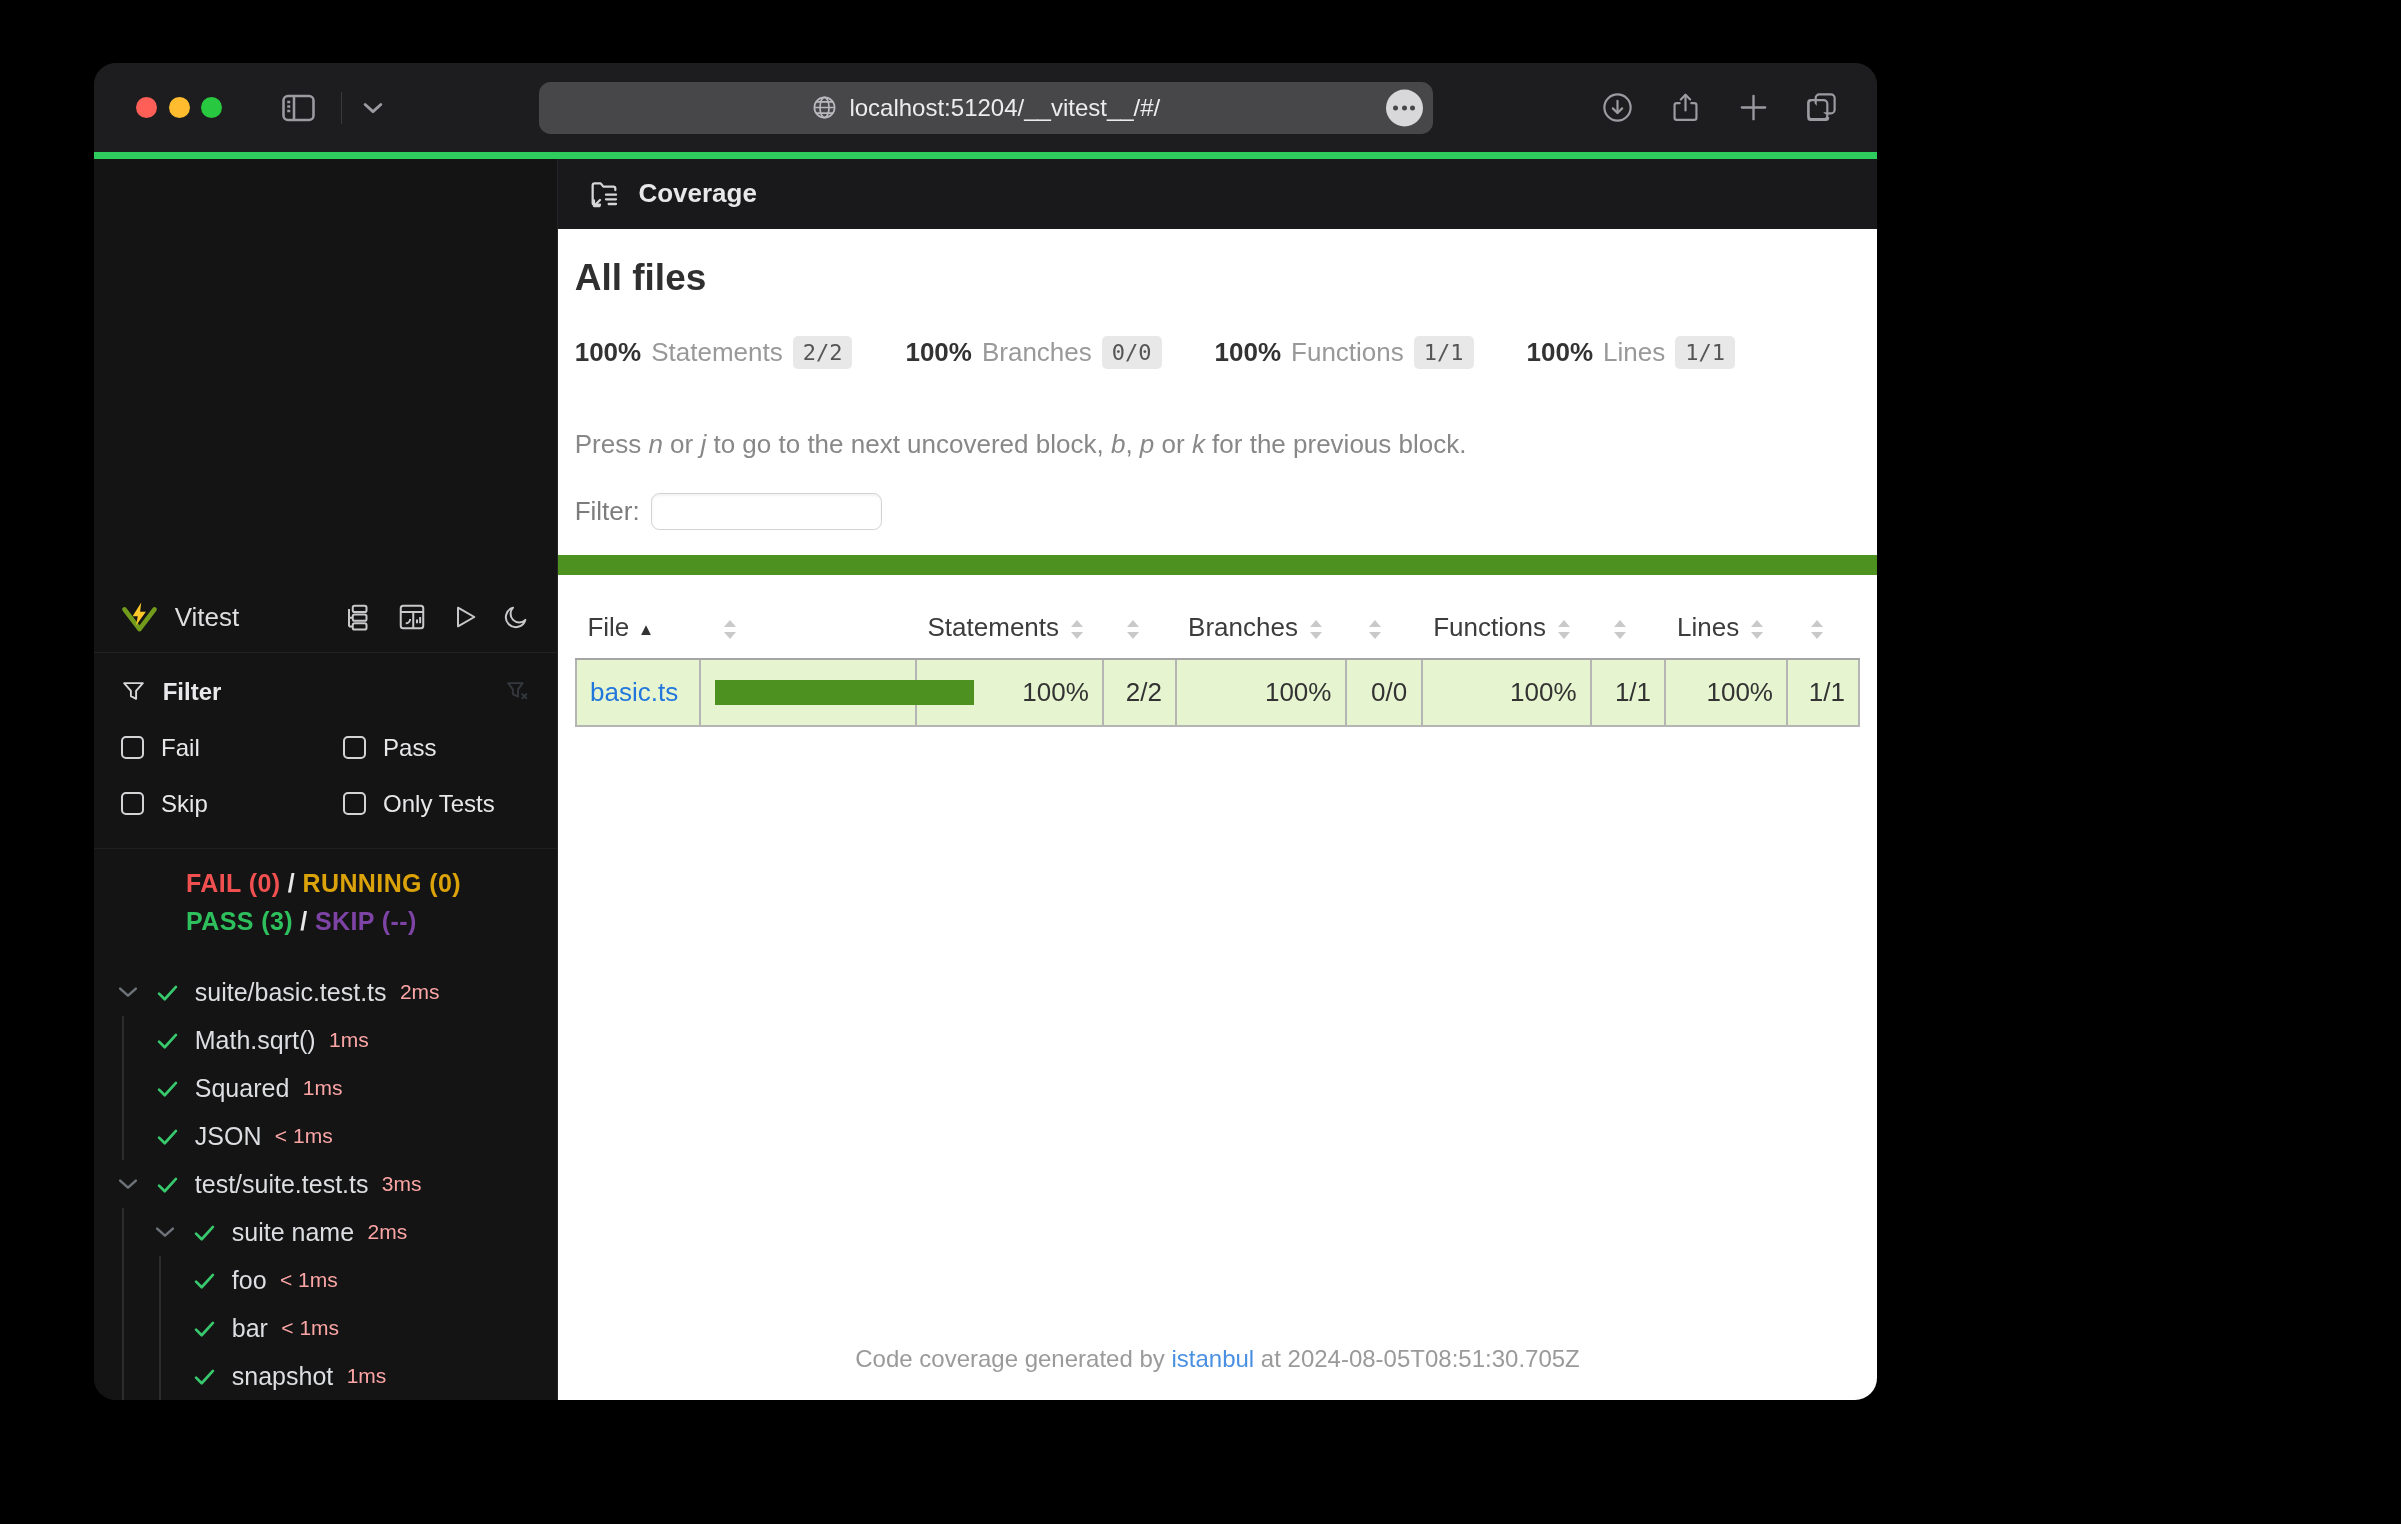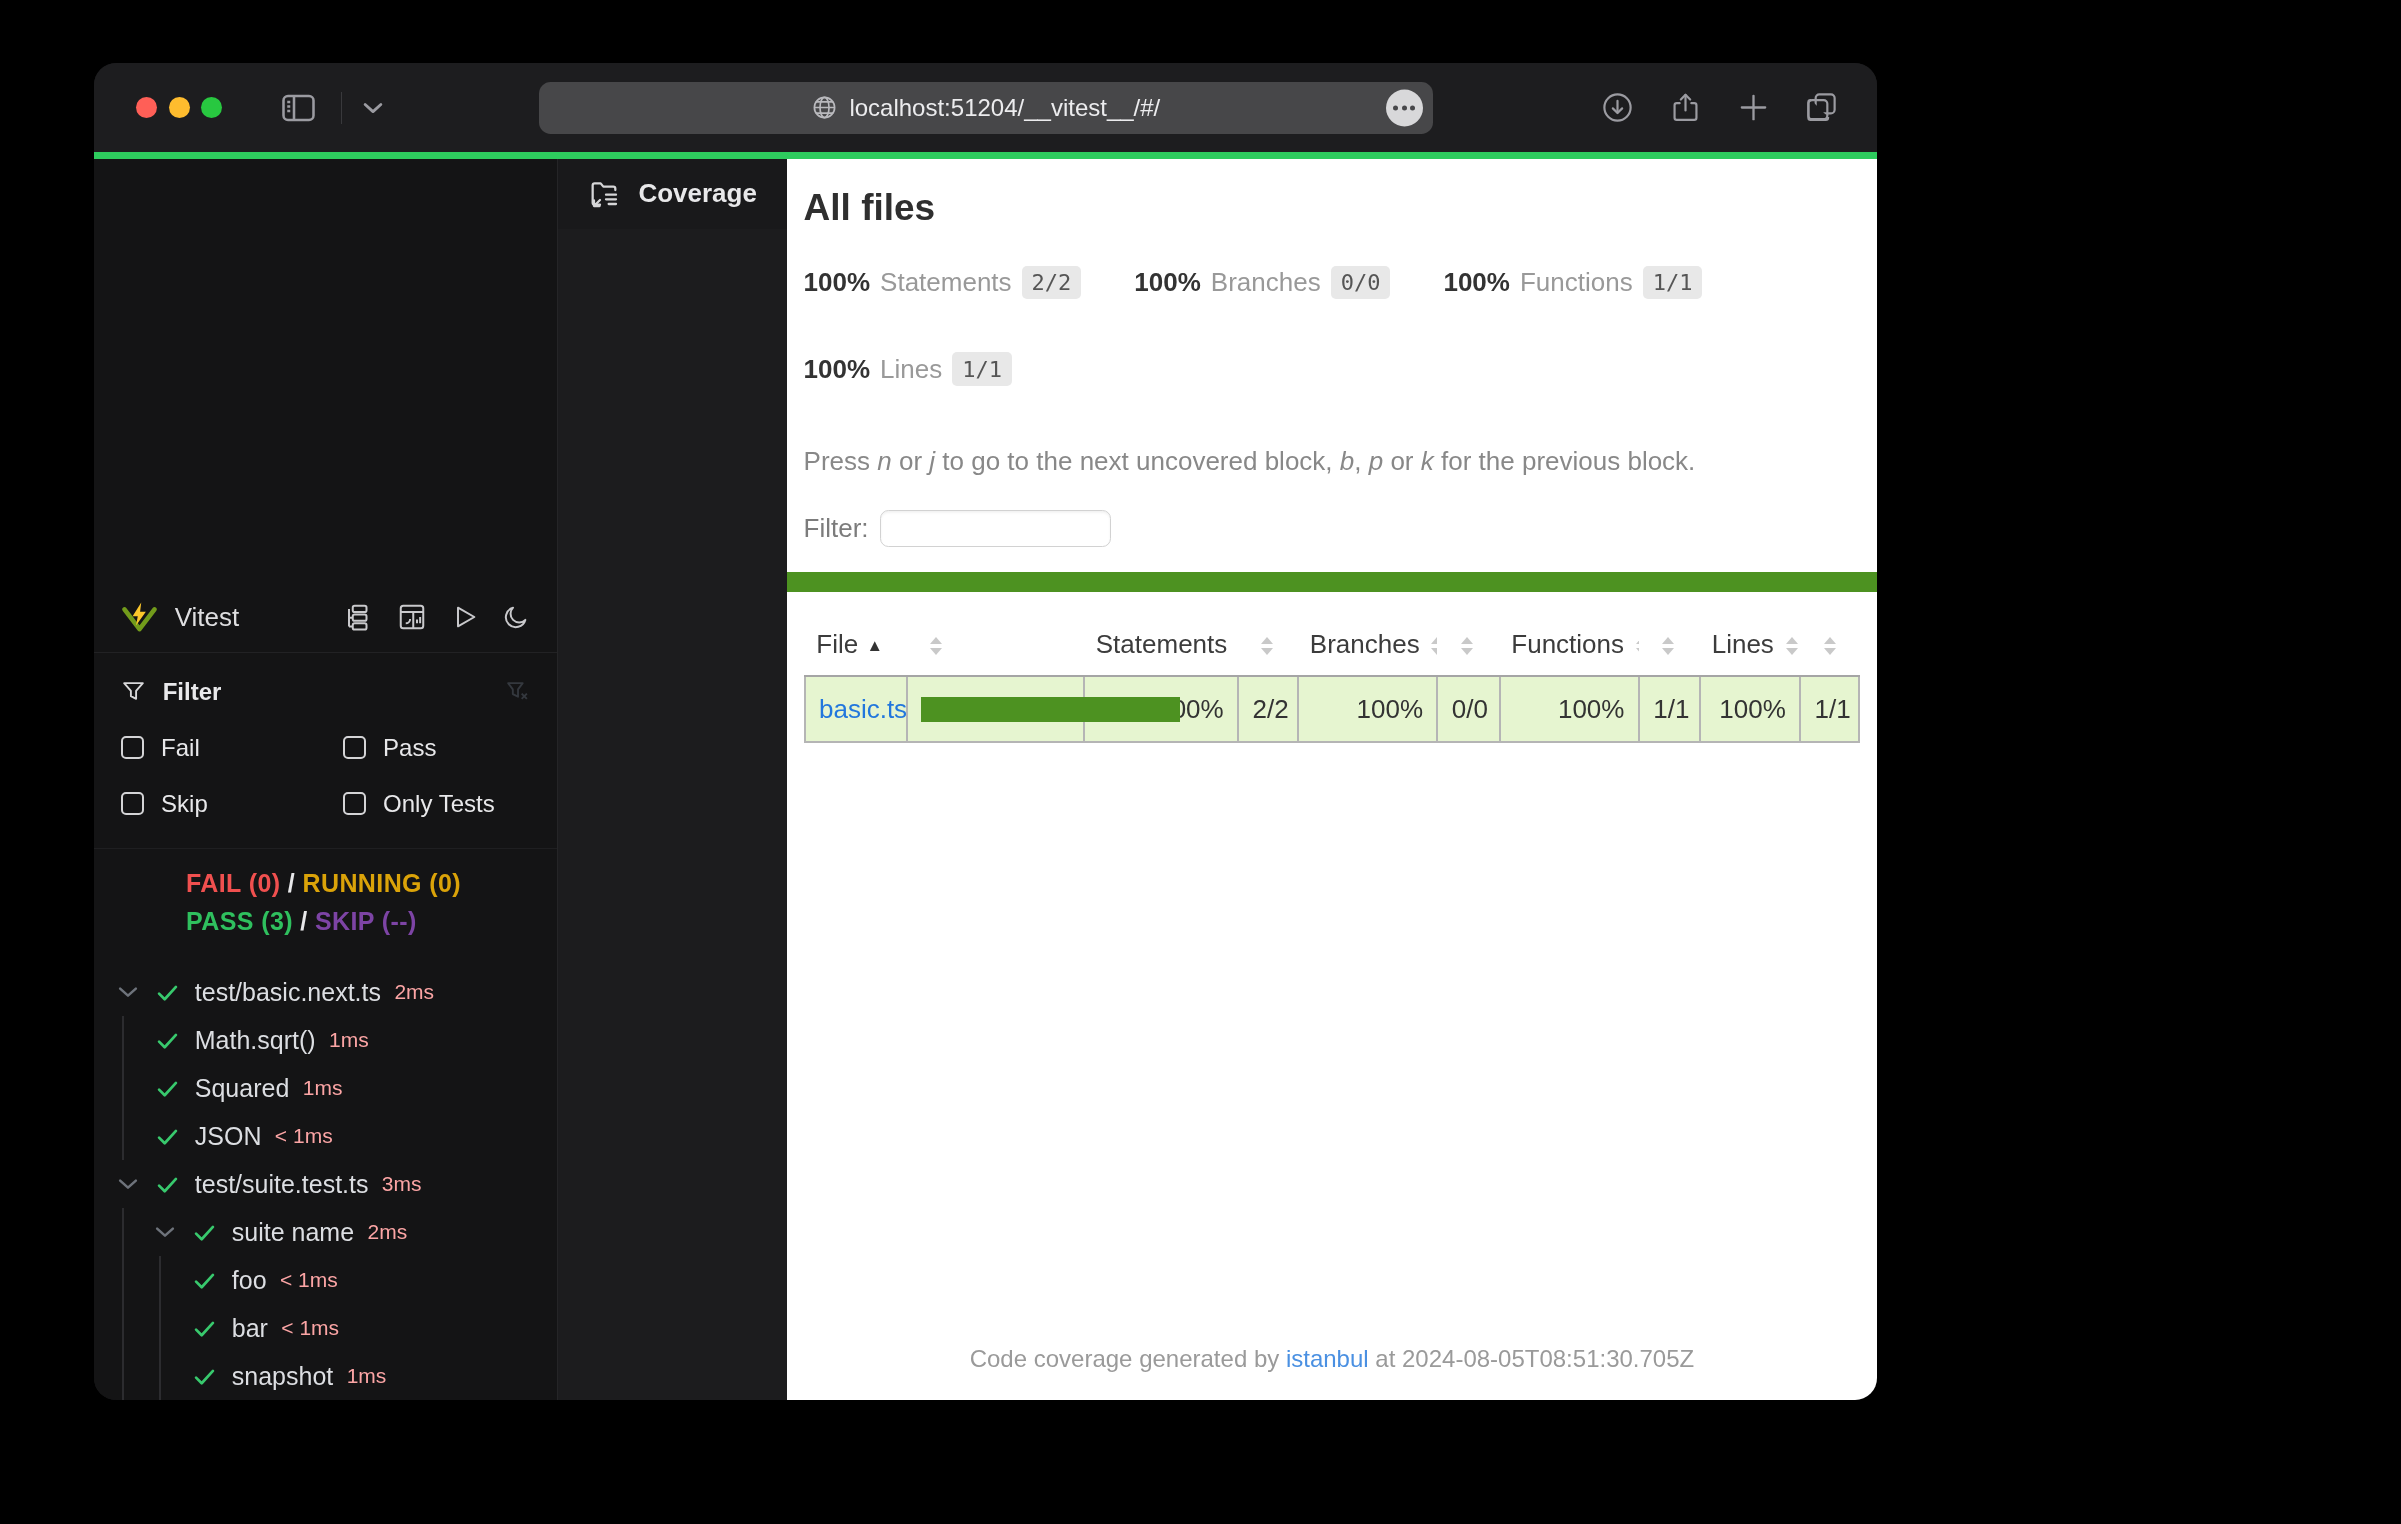--- a/index.html
+++ b/index.html
@@ -30,21 +30,21 @@
     display:flex; align-items:center; justify-content:center; gap:3.3px; }
   .ellipsis-btn i { width:5px; height:5px; border-radius:50%; background:#47474a; display:block; }
   .tb-right { position:absolute; right:38px; display:flex; gap:33px; align-items:center; }
 
   .progress-line { height:6.7px; flex:0 0 6.7px; background:#2ecc5e; }
 
   
   .app { flex:1 1 auto; display:flex; min-height:0; }
   .sidebar { width:464px; flex:0 0 464px; background:#141415; border-right:0.8px solid #252527;
     display:flex; flex-direction:column; color:#e4e4e6;justify-content:flex-end; }
-  .main { flex:1 1 auto; display:flex; flex-direction:row; min-width:0;border-radius:13px; }
+  .main { flex:1 1 auto; display:flex; flex-direction:column; min-width:0;border-radius:13px; }
 
   
   .brand-row { height:70px; flex:0 0 70px; display:flex; align-items:center;
     padding:0 27px; border-bottom:0.8px solid #222224; }
   .brand-title { font-size:26px; font-weight:500; color:#dedee0; margin-left:16.7px; }
   .brand-icons { margin-left:auto; display:flex; gap:23.4px; align-items:center; color:#c9c9cc; }
   .brand-icons > span { display:flex; }
 
   .search-row { height:71px; flex:0 0 71px; display:flex; align-items:center;
     padding:0 27px; border-bottom:0.8px solid #222224; }
@@ -305,21 +305,21 @@
               <span class="chev-col">
                 <svg width="22" height="15" viewBox="0 0 14 8" fill="none" stroke="currentColor" stroke-width="1.6" stroke-linecap="round" stroke-linejoin="round">
                   <polyline points="2,1.5 7,6 12,1.5"></polyline>
                 </svg>
               </span>
               <span class="check-ic">
                 <svg width="27" height="27" viewBox="0 0 24 24" fill="none" stroke="#38c96d" stroke-width="2.4" stroke-linecap="round" stroke-linejoin="round">
                   <polyline points="4.5,13 9.5,18 19.5,7"></polyline>
                 </svg>
               </span>
-              <span>test/basic.next.ts</span>
+              <span>suite/basic.test.ts</span>
               <span class="tree-dur">2ms</span>
             </div>
             <div class="tree-row">
               <span class="guide-col"></span>
               <span class="check-ic">
                 <svg width="27" height="27" viewBox="0 0 24 24" fill="none" stroke="#38c96d" stroke-width="2.4" stroke-linecap="round" stroke-linejoin="round">
                   <polyline points="4.5,13 9.5,18 19.5,7"></polyline>
                 </svg>
               </span>
               <span>Math.sqrt()</span>

